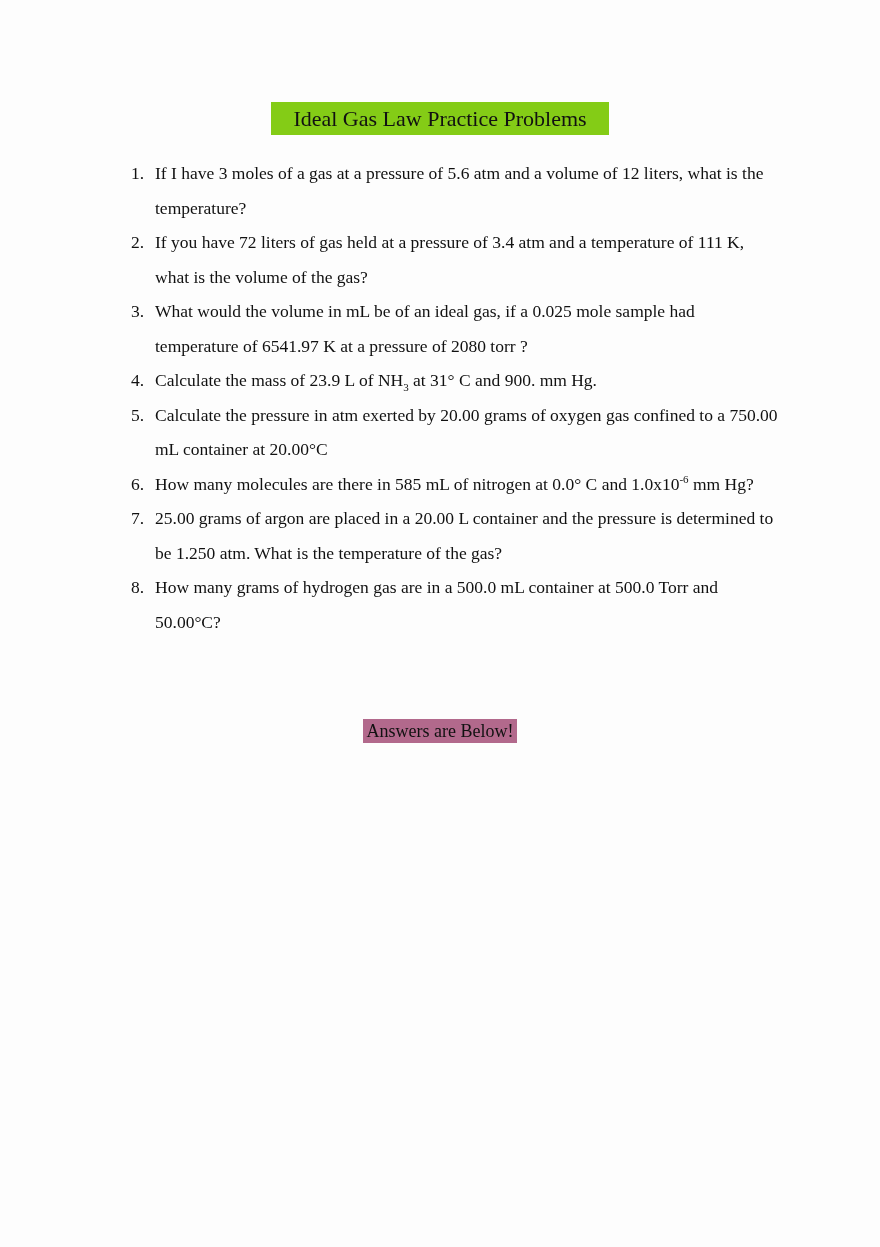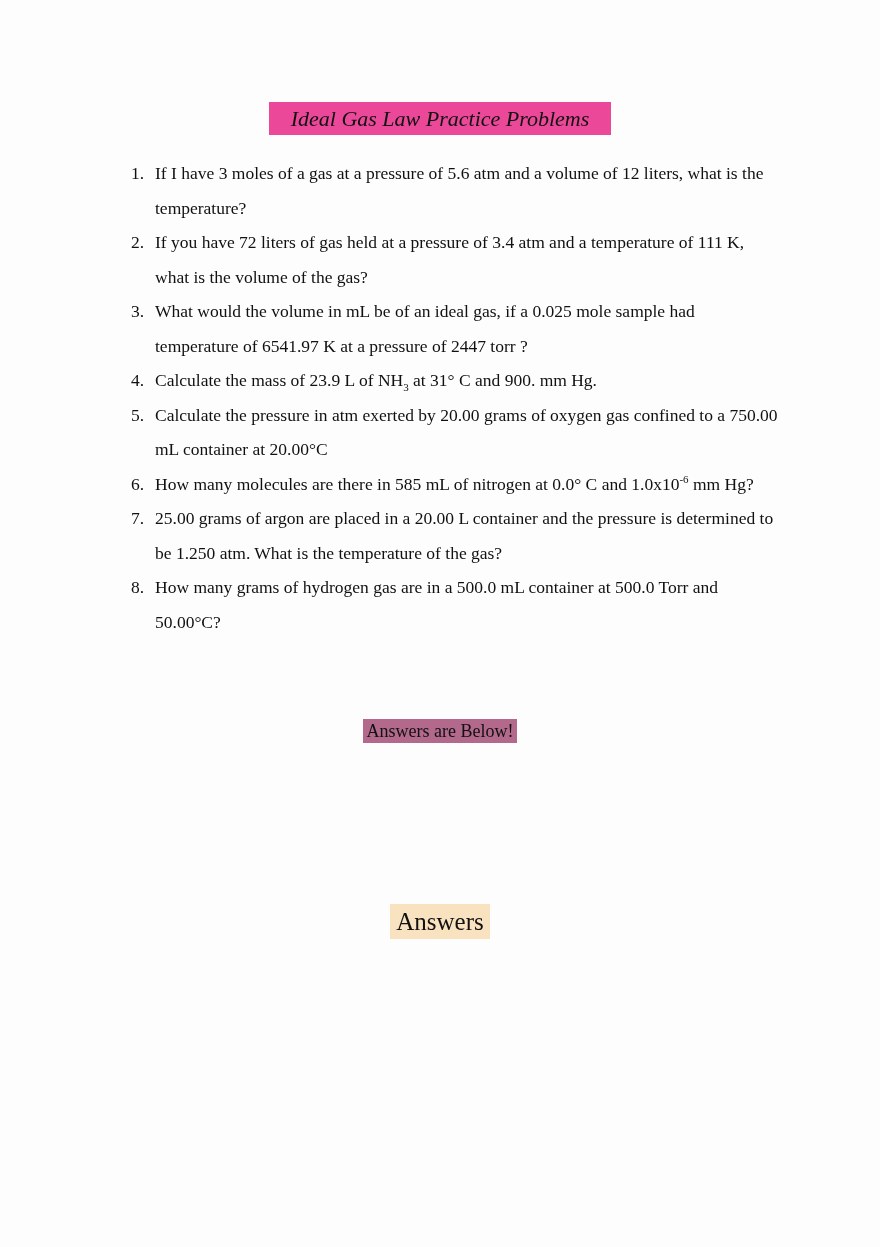--- a/index.html
+++ b/index.html
@@ -18,23 +18,22 @@
     overflow: hidden;
     box-sizing: border-box;
   }
   .doc-title {
     text-align: center;
     margin-top: 106px;
     font-size: 22px;
     font-weight: 400;
   }
   .doc-title .hl-peach {
-    background: #ec4899;
+    background: #84cc16;
     padding: 4px 22px;
-    font-style: italic;
   }
   .hl-peach {
     background: #f9e2c0;
   }
   .hl-rose {
     background: #b2698c;
     padding: 2px 4px;
     text-align: center;
   }
   ol.problem-list {
@@ -94,21 +93,21 @@
       <span class="prob-text">If I have 3 moles of a gas at a pressure of 5.6 atm and a volume of 12 liters, what is the temperature?</span>
     </li>
 
     <li>
       <span class="prob-num">2.</span>
       <span class="prob-text">If you have 72 liters of gas held at a pressure of 3.4 atm and a temperature of 111 K, what is the volume of the gas?</span>
     </li>
 
     <li>
       <span class="prob-num">3.</span>
-      <span class="prob-text">What would the volume in mL be of an ideal gas, if a 0.025 mole sample had temperature of 6541.97 K at a pressure of 2447 torr ?</span>
+      <span class="prob-text">What would the volume in mL be of an ideal gas, if a 0.025 mole sample had temperature of 6541.97 K at a pressure of 2080 torr ?</span>
     </li>
 
     <li>
       <span class="prob-num">4.</span>
       <span class="prob-text"><span>Calculate the mass of 23.9 L of NH</span><sub>3</sub><span> at 31° C and 900. mm Hg.</span></span>
     </li>
 
     <li>
       <span class="prob-num">5.</span>
       <span class="prob-text">Calculate the pressure in atm exerted by 20.00 grams of oxygen gas confined to a 750.00 mL container at 20.00°C</span>
@@ -128,17 +127,14 @@
       <span class="prob-num">8.</span>
       <span class="prob-text">How many grams of hydrogen gas are in a 500.0 mL container at 500.0 Torr and 50.00°C?</span>
     </li>
 
   </ol>
 
   <div class="answers-banner">
     <span class="hl-rose">Answers are Below!</span>
   </div>
 
-  <div class="answers-heading">
-    <span class="hl-peach">Answers</span>
-  </div>
 
 </div>
 
 </body></html>

